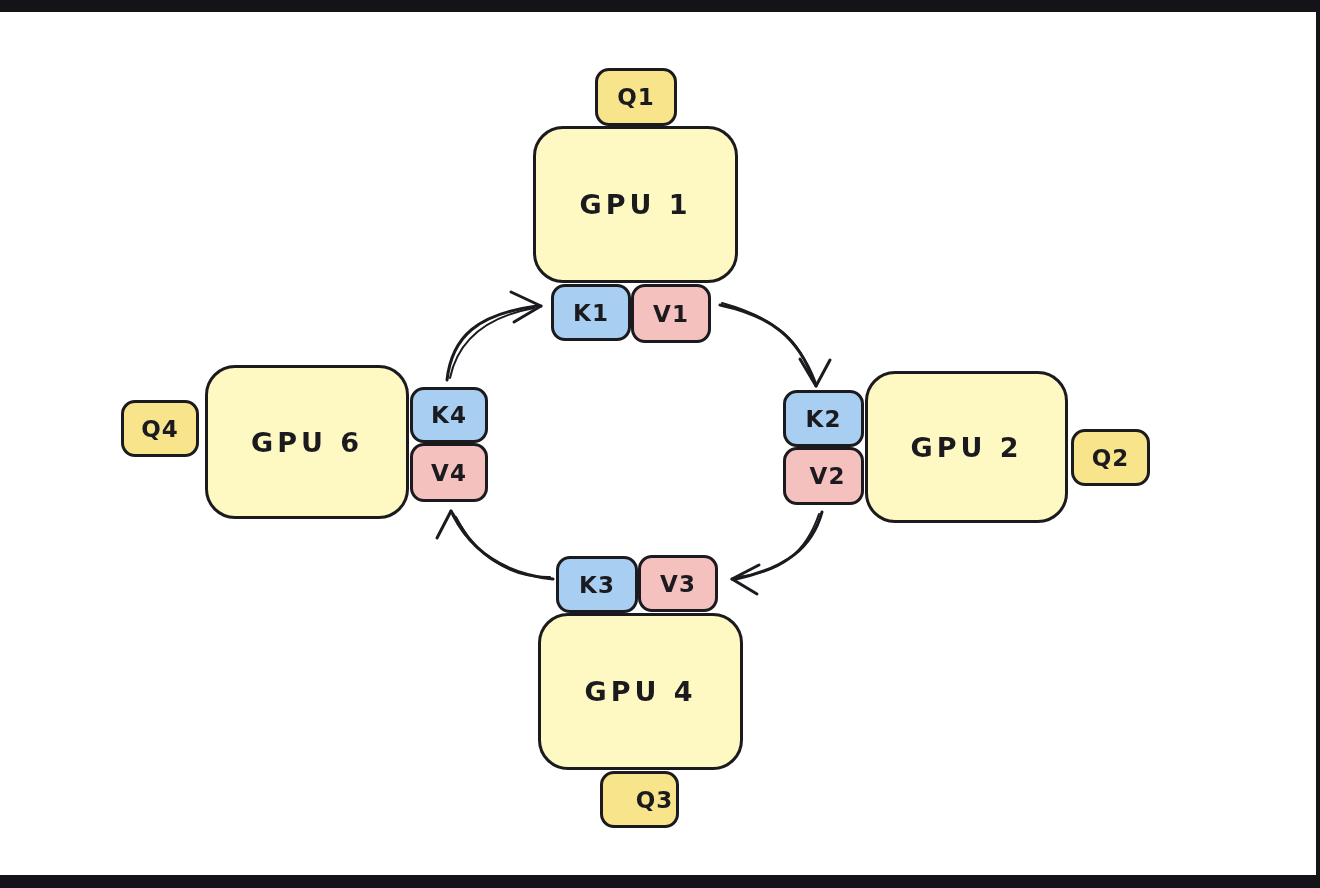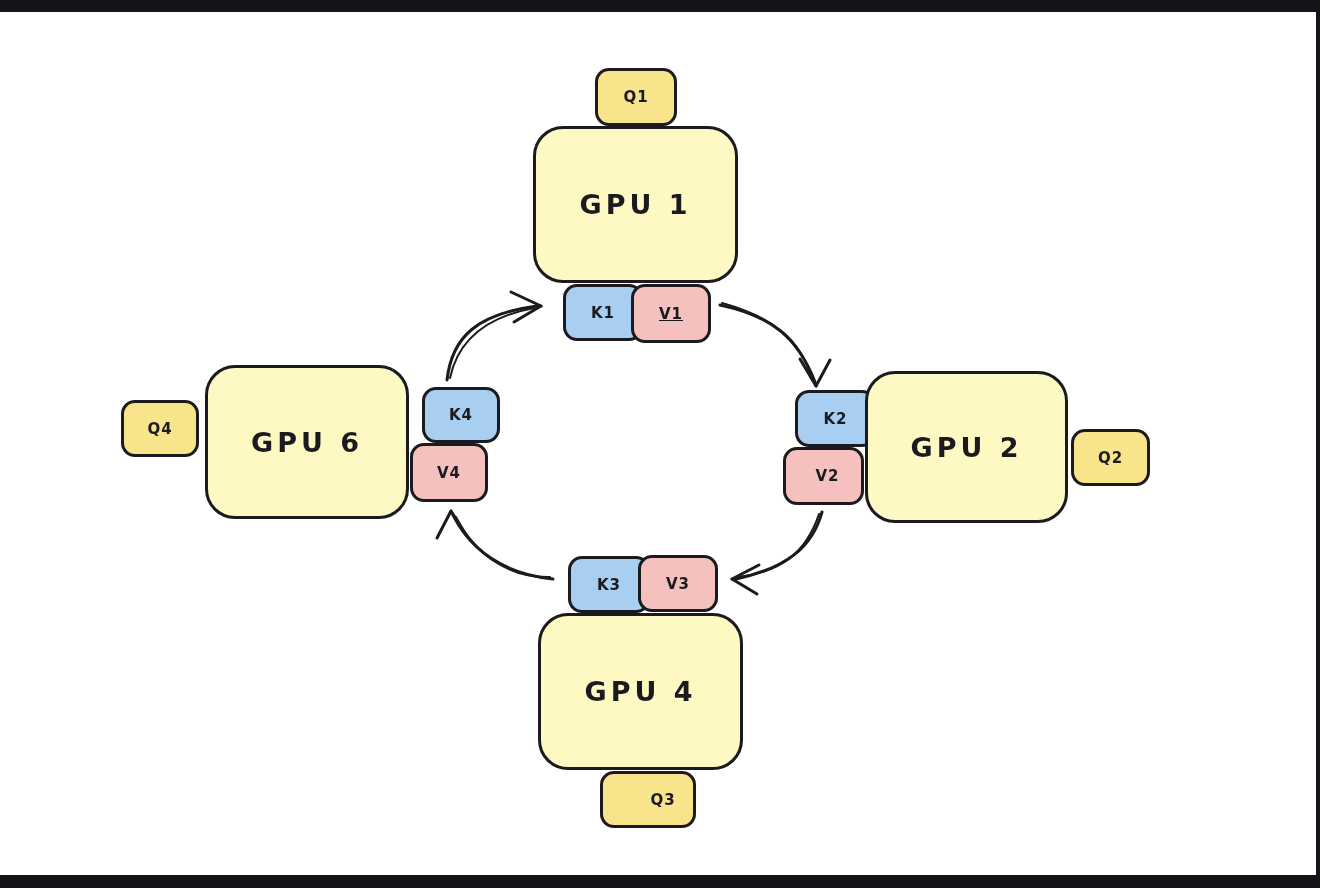--- a/index.html
+++ b/index.html
@@ -16,43 +16,43 @@
     position:absolute;box-sizing:border-box;
     border:3.5px solid #1b1b1f;
     display:flex;align-items:center;justify-content:center;
     color:#1b1b1f;font-weight:700;
   }
   .gpu{
     background:#fef9c3;border-radius:30px;
     font-size:27px;letter-spacing:4px;font-weight:600;
   }
   .chip{
-    border-radius:14px;font-size:15px;letter-spacing:1px;
+    border-radius:14px;font-size:23px;letter-spacing:1px;
   }
   .q{background:#f8e48a;}
-  .k{background:#a8cef2;margin-left:12px;}
+  .k{background:#a8cef2;}
   .v{background:#f5c1bf;}
 
   
   #q1  {left:595px;top:68px; width:82px;height:58px;}
   #gpu1{left:533px;top:126px;width:205px;height:157px;}
   #k1  {left:551px;top:284px;width:80px;height:57px;}
-  #v1  {left:631px;top:284px;width:80px;height:59px;text-decoration:underline;}
+  #v1  {left:631px;top:284px;width:80px;height:59px;}
 
   
   #k2  {left:783px;top:390px;width:81px;height:57px;}
   #v2  {left:783px;top:447px;width:81px;height:58px;padding-left:8px;}
   #gpu2{left:865px;top:371px;width:203px;height:152px;}
   #q2  {left:1071px;top:419px;width:79px;height:57px;margin-top:10px;}
 
   
   #k3  {left:556px;top:556px;width:82px;height:57px;text-align:right;}
   #v3  {left:638px;top:555px;width:80px;height:57px;}
   #gpu3{left:538px;top:613px;width:205px;height:157px;}
-  #q3  {left:600px;top:771px;width:96px;height:57px;padding-left:30px;}
+  #q3  {left:600px;top:771px;width:79px;height:57px;padding-left:30px;}
 
   
   #q4  {left:121px;top:400px;width:78px;height:57px;}
   #gpu4{left:205px;top:365px;width:204px;height:154px;}
   #k4  {left:410px;top:387px;width:78px;height:56px;}
   #v4  {left:410px;top:443px;width:78px;height:59px;}
 
   #ring-arrows{position:absolute;left:0;top:0;width:1320px;height:888px;pointer-events:none;}
   #ring-arrows path{fill:none;stroke:#1b1b1f;stroke-width:3;stroke-linecap:round;stroke-linejoin:round;}
   #ring-arrows path.sketch{stroke-width:2;}

